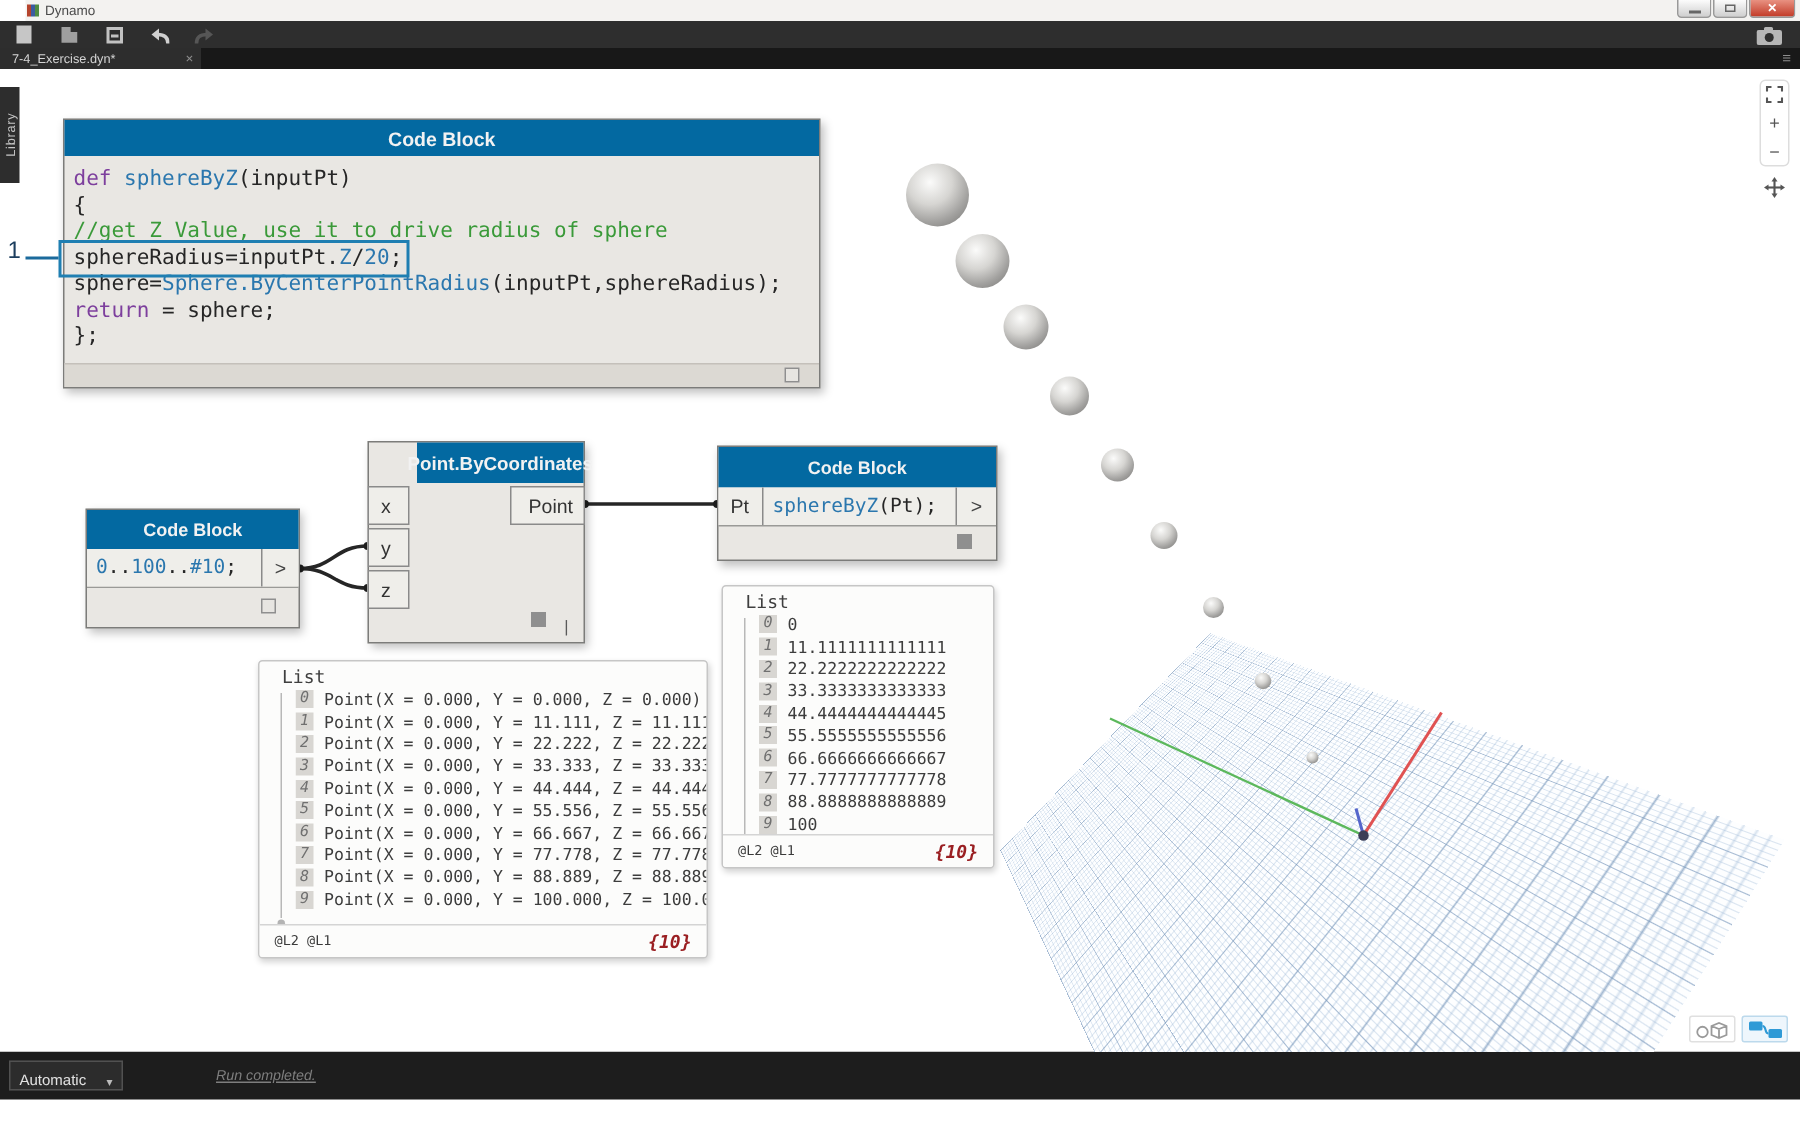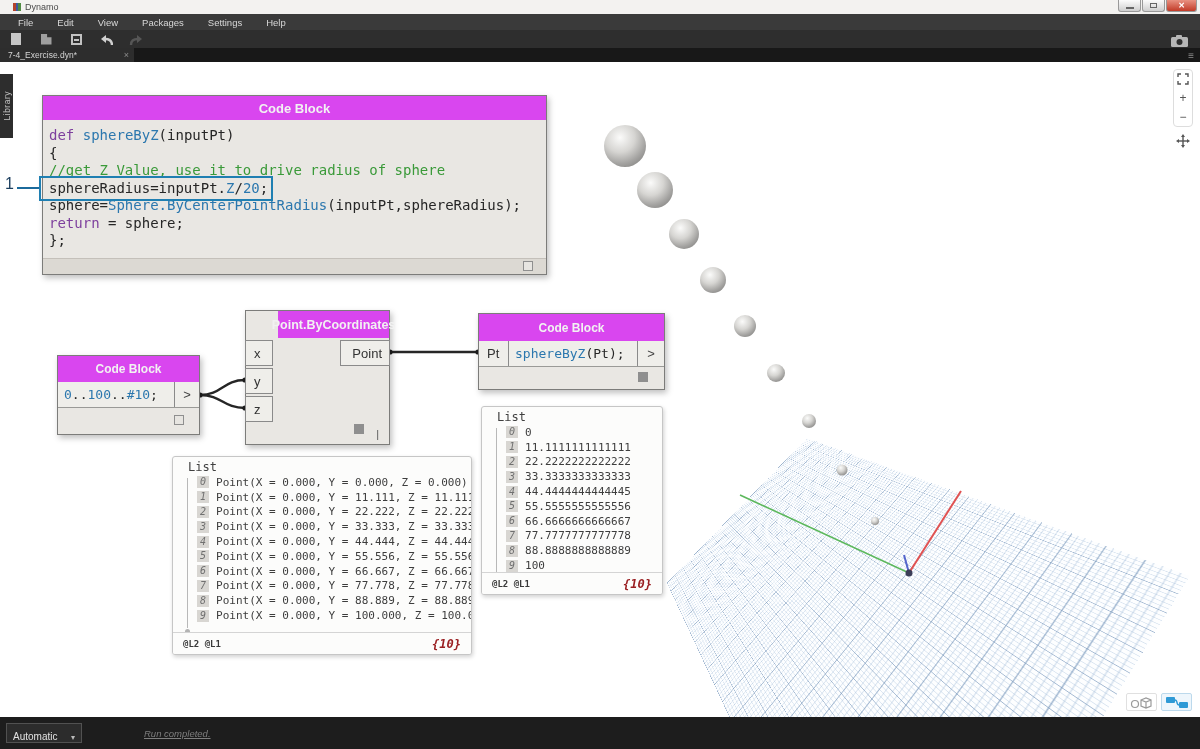--- a/index.html
+++ b/index.html
@@ -2,21 +2,21 @@
 <html><head>
 <meta charset="utf-8">
 <style>
   * { box-sizing: border-box; margin: 0; padding: 0; }
   html,body { width:1200px; height:749px; overflow:hidden; background:#fff;
               font-family:"Liberation Sans", sans-serif; }
   .window { position:relative; width:1200px; height:749px; background:#fff; }
 
   
   .titlebar { height:14px; background:#f3f2f0; display:flex; align-items:center;
-              padding-left:13px; position:relative; }
+              padding-left:1px; position:relative;margin-left:17px; }
   .app-logo { width:8px; height:8px; margin-right:4px;
               background:linear-gradient(90deg,#b5442d 34%,#3c5ba0 34% 67%,#4f8b42 67%); }
   .app-title { font-size:9px; color:#4a4a4a; }
   .wincontrols { position:absolute; right:3px; top:0; display:flex; gap:1px; }
   .wbtn { width:23px; height:12px; border:1px solid #999; border-top:none;
           border-radius:0 0 3px 3px; background:linear-gradient(#fcfcfc,#cfcfcf);
           display:flex; align-items:center; justify-content:center; font-size:7px; color:#555; }
   .wbtn .bar { width:8px; height:2px; background:#666; margin-top:4px; }
   .wbtn .box { width:7px; height:5px; border:1px solid #666; }
   .wbtn.close { width:31px; background:linear-gradient(#e89181,#c23b28); color:#fff;
@@ -60,21 +60,21 @@
       repeating-linear-gradient(0deg,  rgba(120,150,185,.55) 0 1px, transparent 1px 30px),
       repeating-linear-gradient(90deg, rgba(120,150,185,.55) 0 1px, transparent 1px 30px),
       repeating-linear-gradient(0deg,  rgba(150,180,212,.35) 0 1px, transparent 1px 6px),
       repeating-linear-gradient(90deg, rgba(150,180,212,.35) 0 1px, transparent 1px 6px); }
 
   #overlay { position:absolute; left:0; top:0; z-index:1; pointer-events:none; }
 
   
   .node { position:absolute; background:#e9e7e3; border:1px solid #7c7c7a;
           box-shadow:2px 3px 6px rgba(0,0,0,.25); z-index:2; }
-  .node-header { background:#d946ef; color:#f2f2f2; font-weight:bold; text-align:center;
+  .node-header { background:#0369a1; color:#f2f2f2; font-weight:bold; text-align:center;
                  display:flex; align-items:center; justify-content:center; }
   .mono, .code-line, .val, .bubble { font-family:"DejaVu Sans Mono", monospace; }
   .tok-kw { color:#7d3f9d; } .tok-fn { color:#2b77ae; }
   .tok-cm { color:#3a9a39; } .tok-pl { color:#262626; }
 
   #funcBlock { left:42px; top:33px; width:505px; height:180px; }
   #funcBlock .node-header { height:24px; font-size:13px; }
   #funcCode { padding:7px 6px 0; font-size:14px; line-height:17.5px; white-space:pre; }
   .codeblock-footer { position:absolute; left:0; right:0; bottom:0; height:16px;
                       background:#dcd9d3; border-top:1px solid #c4c0ba; }
@@ -116,21 +116,21 @@
   .row { display:flex; align-items:center; height:14.8px; overflow:hidden; }
   .idx { display:inline-block; min-width:12px; text-align:right; padding:0 3px;
          background:#d8d6d2; color:#707070; font-style:italic; font-size:10px;
          line-height:12px; margin-right:7px; flex:none; }
   .val { font-size:11px; color:#3d3d3d; white-space:pre; }
   .tree { position:absolute; left:14px; width:1px; background:#b8b8b8; }
   .tree-dot { position:absolute; left:12px; width:5px; height:5px; border-radius:50%; background:#b3b3b3; }
   .bubble-footer { position:absolute; left:0; right:0; bottom:0; height:22px; background:#fcfcfb;
                    border-top:1px solid #d4d4d4; display:flex; align-items:center;
                    justify-content:space-between; padding:0 10px; }
-  .lacing { font-size:9px; font-weight:bold; color:#3a3a3a; font-family:"DejaVu Sans Mono",monospace; }
+  .lacing { font-size:9px; font-weight:normal; color:#3a3a3a; font-family:"DejaVu Sans Mono",monospace; }
   .count { font-size:12px; font-style:italic; font-weight:bold; color:#9a1f22; }
 
   
   .viewctrl { position:absolute; right:7px; top:7px; z-index:3; display:flex;
               flex-direction:column; align-items:center; }
   .vc-group { border:1px solid #ddd; border-radius:4px; background:#fff; padding:3px 2px;
               display:flex; flex-direction:column; gap:7px; align-items:center; }
   .vc-btn { width:14px; height:12px; display:flex; align-items:center; justify-content:center;
             color:#555; font-size:12px; line-height:10px; }
   .pan-btn { margin-top:8px; }
@@ -160,28 +160,20 @@
       <span class="wbtn">
           <span class="bar"></span>
         </span>
       <span class="wbtn">
           <span class="box"></span>
         </span>
       <span class="wbtn close">✕</span>
     </span>
   </div>
 
-  <div class="menubar" id="menubar">
-      <span class="menu-item">File</span>
-      <span class="menu-item">Edit</span>
-      <span class="menu-item">View</span>
-      <span class="menu-item">Packages</span>
-      <span class="menu-item">Settings</span>
-      <span class="menu-item">Help</span>
-    </div>
 
   <div class="toolbar">
     <span class="tbi">
         <span class="icon-doc"></span>
       </span>
     <span class="tbi">
         <span class="icon-open"></span>
       </span>
     <span class="tbi">
         <span class="icon-save"></span>

